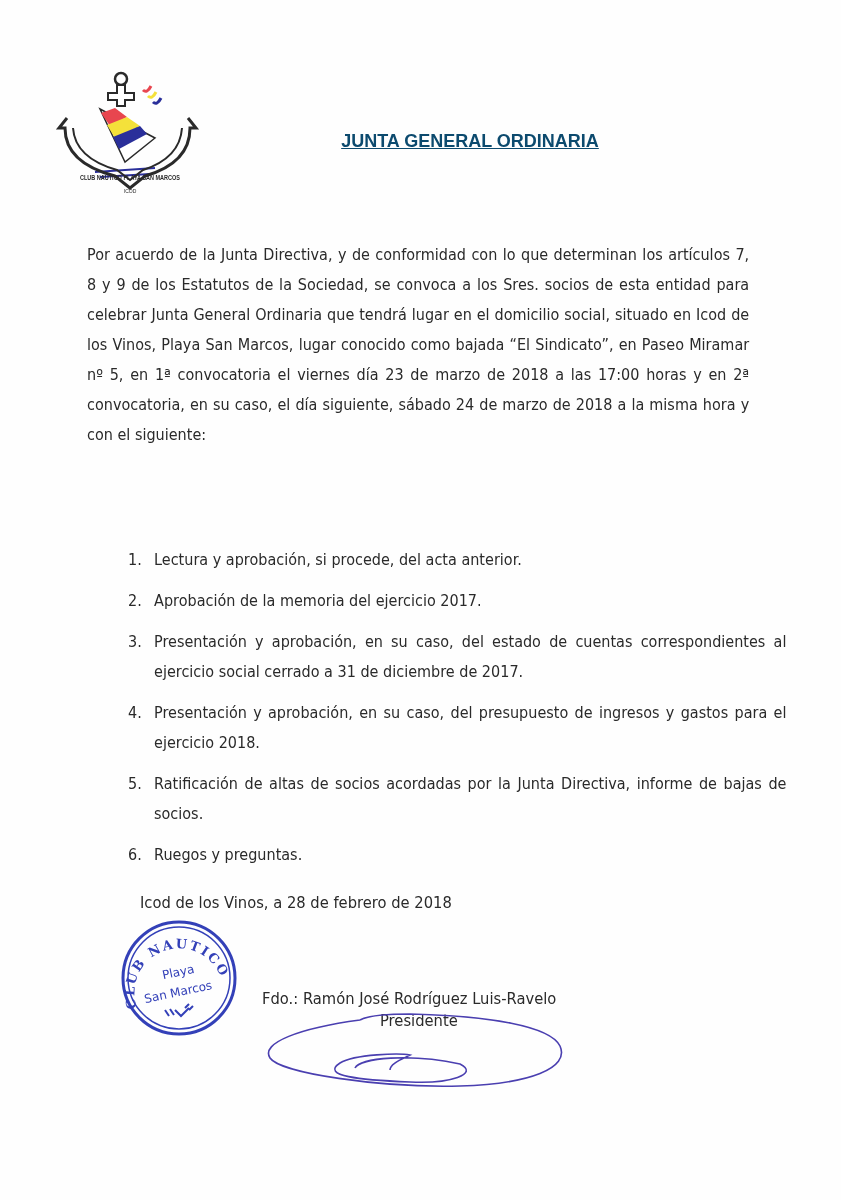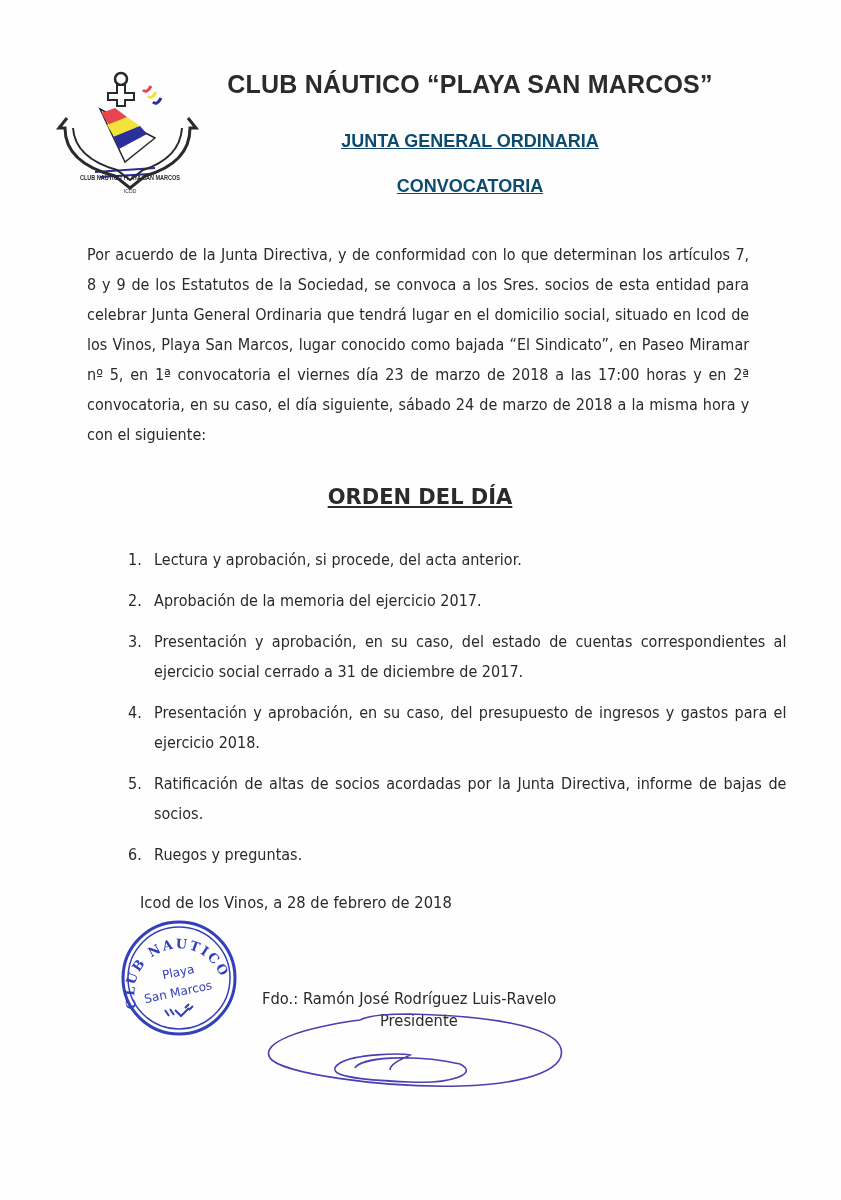--- a/index.html
+++ b/index.html
@@ -52,27 +52,24 @@
     <path d="M58 69 L85 58 L92 66 L64 81 Z" fill="#2a2f9a"></path>
 
     <path d="M40 104 L100 100 M45 109 L95 106" stroke="#2a2f9a" stroke-width="2"></path>
 
     <path d="M12 50 L4 60 L10 60 Q10 95 60 108 L75 120 L90 108 Q135 95 135 60 L141 60 L133 50" fill="none" stroke="#2a2a2a" stroke-width="3"></path>
     <path d="M18 60 Q20 90 62 102 L75 112 L88 102 Q125 90 127 60" fill="none" stroke="#2a2a2a" stroke-width="2"></path>
     <text x="75" y="112" font-family="Liberation Sans, sans-serif" font-size="7" text-anchor="middle" fill="#2a2a2a" font-weight="bold" textLength="100" lengthAdjust="spacingAndGlyphs" transform="rotate(0)">CLUB NAUTICO PLAYA SAN MARCOS</text>
     <text x="75" y="125" font-family="Liberation Sans, sans-serif" font-size="5" text-anchor="middle" fill="#2a2a2a">ICOD</text>
   </svg>
 
-  <div class="club-title">CLUB NÁUTICO “PLAYA SAN MARCOS”</div>
   <div class="sub-title sub1">JUNTA GENERAL ORDINARIA</div>
-  <div class="sub-title sub2">CONVOCATORIA</div>
 
   <div class="body-text">Por acuerdo de la Junta Directiva, y de conformidad con lo que determinan los artículos 7, 8 y 9 de los Estatutos de la Sociedad, se convoca a los Sres. socios de esta entidad para celebrar Junta General Ordinaria que tendrá lugar en el domicilio social, situado en Icod de los Vinos, Playa San Marcos, lugar conocido como bajada “El Sindicato”, en Paseo Miramar nº 5, en 1ª convocatoria el viernes día 23 de marzo de 2018 a las 17:00 horas y en 2ª convocatoria, en su caso, el día siguiente, sábado 24 de marzo de 2018 a la misma hora y con el siguiente:</div>
 
-  <div class="orden">ORDEN DEL DÍA</div>
 
   <ol class="agenda">
     <li><span class="num">1.</span><span>Lectura y aprobación, si procede, del acta anterior.</span></li>
     <li><span class="num">2.</span><span>Aprobación de la memoria del ejercicio 2017.</span></li>
     <li><span class="num">3.</span><span>Presentación y aprobación, en su caso, del estado de cuentas correspondientes al ejercicio social cerrado a 31 de diciembre de 2017.</span></li>
     <li><span class="num">4.</span><span>Presentación y aprobación, en su caso, del presupuesto de ingresos y gastos para el ejercicio 2018.</span></li>
     <li><span class="num">5.</span><span>Ratificación de altas de socios acordadas por la Junta Directiva, informe de bajas de socios.</span></li>
     <li><span class="num">6.</span><span>Ruegos y preguntas.</span></li>
   </ol>
 

